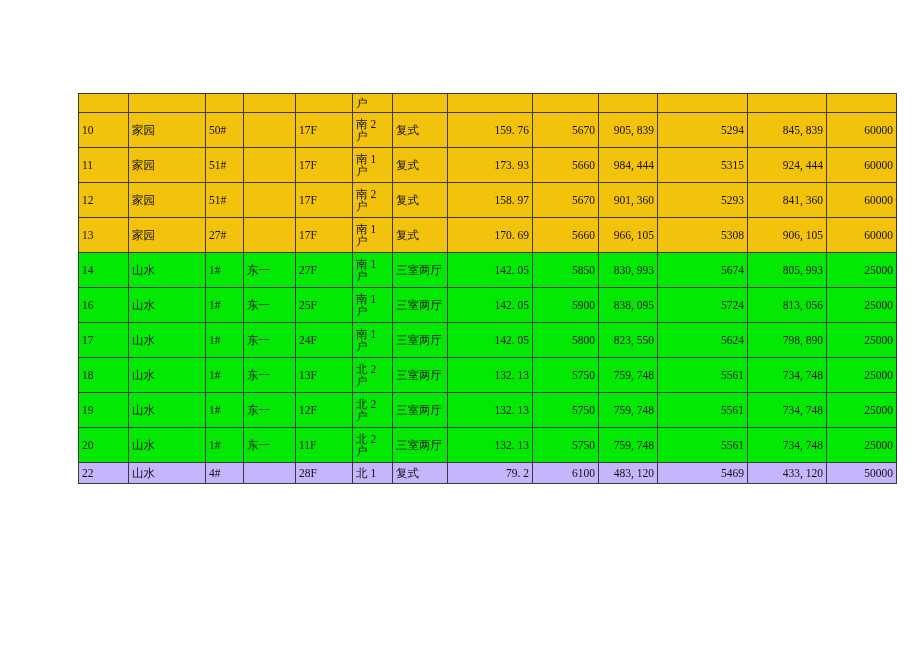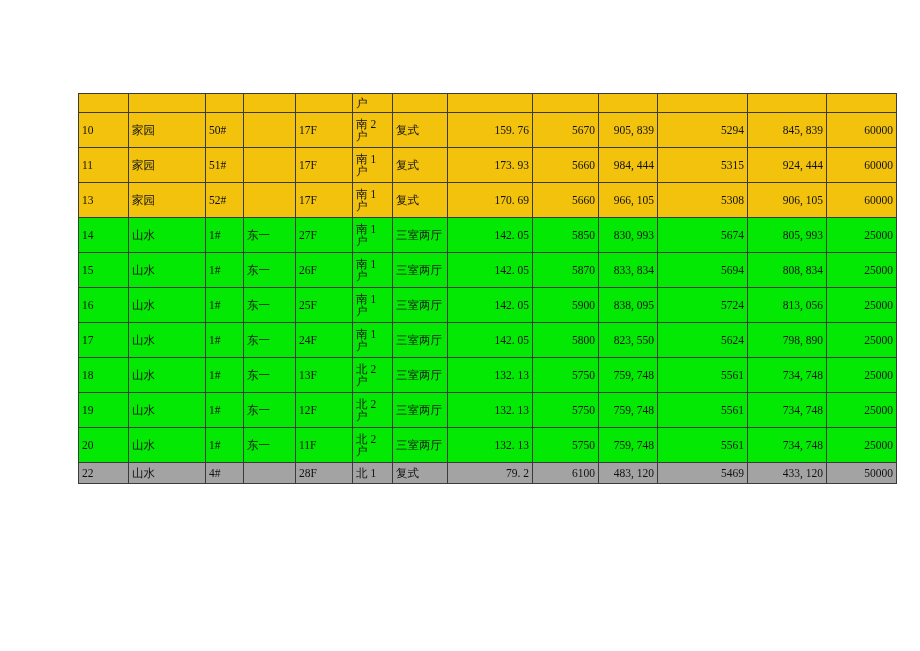--- a/index.html
+++ b/index.html
@@ -42,21 +42,21 @@
   col.c6{width:55px}
   col.c7{width:85px}
   col.c8{width:66px}
   col.c9{width:59px}
   col.c10{width:90px}
   col.c11{width:79px}
   col.c12{width:70px}
 
   tr.band-yellow td{background:#f2c20c;}
   tr.band-green  td{background:#04e904;}
-  tr.band-gray   td{background:#a3a3a3;margin-top:44px;}
+  tr.band-gray   td{background:#c4b5fd;margin-top:44px;}
 
   tr.r-partial td{height:16px;}
   tr.r-normal td{height:32px;}
   tr.r-short  td{height:18px;}
 
   .c-center{text-align:left;}
   .c-left{text-align:left;}
   .c-right{text-align:right;}
 </style>
 </head>
@@ -119,23 +119,38 @@
           <td class="c-left">南 1 户</td>
           <td class="c-left">复式</td>
           <td class="c-right">173. 93</td>
           <td class="c-right">5660</td>
           <td class="c-right">984, 444</td>
           <td class="c-right">5315</td>
           <td class="c-right">924, 444</td>
           <td class="c-right">60000</td>
         </tr>
         <tr class="band-yellow r-normal">
+          <td class="c-center">12</td>
+          <td class="c-center">家园</td>
+          <td class="c-left">51#</td>
+          <td class="c-center"></td>
+          <td class="c-center">17F</td>
+          <td class="c-left">南 2 户</td>
+          <td class="c-left">复式</td>
+          <td class="c-right">158. 97</td>
+          <td class="c-right">5670</td>
+          <td class="c-right">901, 360</td>
+          <td class="c-right">5293</td>
+          <td class="c-right">841, 360</td>
+          <td class="c-right">60000</td>
+        </tr>
+        <tr class="band-yellow r-normal">
           <td class="c-center">13</td>
           <td class="c-center">家园</td>
-          <td class="c-left">52#</td>
+          <td class="c-left">27#</td>
           <td class="c-center"></td>
           <td class="c-center">17F</td>
           <td class="c-left">南 1 户</td>
           <td class="c-left">复式</td>
           <td class="c-right">170. 69</td>
           <td class="c-right">5660</td>
           <td class="c-right">966, 105</td>
           <td class="c-right">5308</td>
           <td class="c-right">906, 105</td>
           <td class="c-right">60000</td>
@@ -146,35 +161,20 @@
           <td class="c-left">1#</td>
           <td class="c-center">东一</td>
           <td class="c-center">27F</td>
           <td class="c-left">南 1 户</td>
           <td class="c-left">三室两厅</td>
           <td class="c-right">142. 05</td>
           <td class="c-right">5850</td>
           <td class="c-right">830, 993</td>
           <td class="c-right">5674</td>
           <td class="c-right">805, 993</td>
-          <td class="c-right">25000</td>
-        </tr>
-        <tr class="band-green r-normal">
-          <td class="c-center">15</td>
-          <td class="c-center">山水</td>
-          <td class="c-left">1#</td>
-          <td class="c-center">东一</td>
-          <td class="c-center">26F</td>
-          <td class="c-left">南 1 户</td>
-          <td class="c-left">三室两厅</td>
-          <td class="c-right">142. 05</td>
-          <td class="c-right">5870</td>
-          <td class="c-right">833, 834</td>
-          <td class="c-right">5694</td>
-          <td class="c-right">808, 834</td>
           <td class="c-right">25000</td>
         </tr>
         <tr class="band-green r-normal">
           <td class="c-center">16</td>
           <td class="c-center">山水</td>
           <td class="c-left">1#</td>
           <td class="c-center">东一</td>
           <td class="c-center">25F</td>
           <td class="c-left">南 1 户</td>
           <td class="c-left">三室两厅</td>

